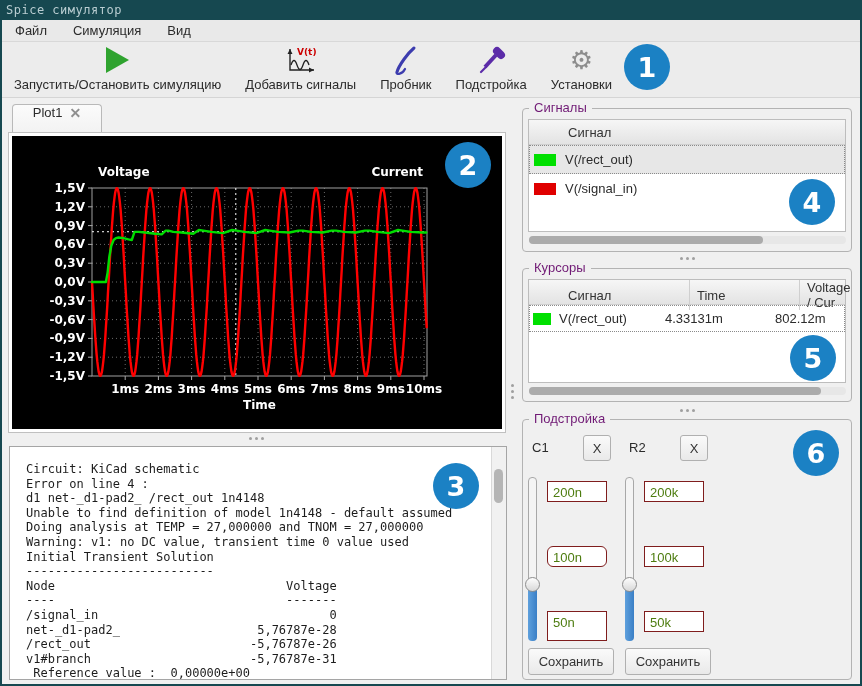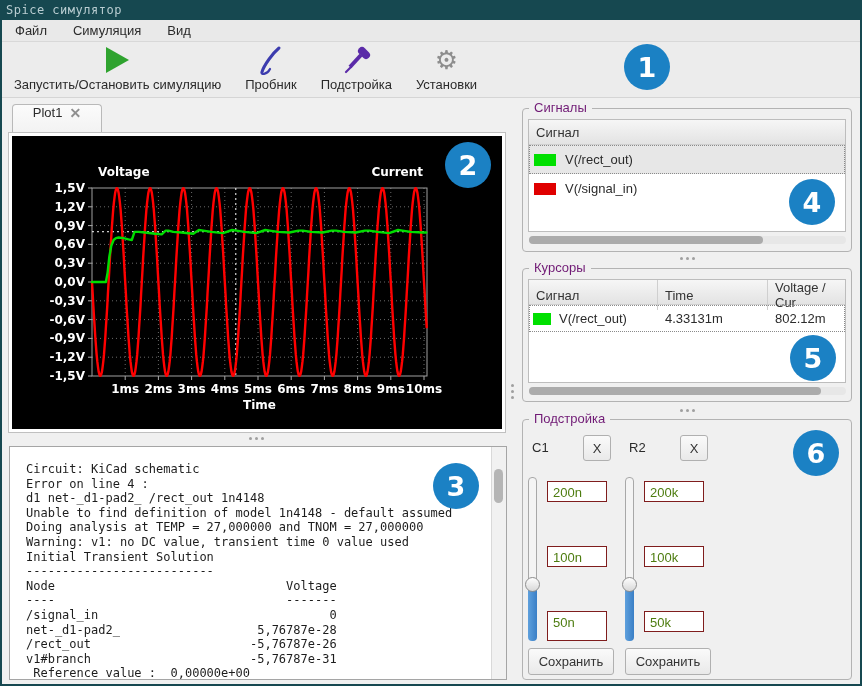--- a/index.html
+++ b/index.html
@@ -31,21 +31,21 @@
   .console pre{margin:12px;padding:3px 4px;font-family:"DejaVu Sans Mono",monospace;font-size:12px;line-height:14.6px;color:#1d1d1d;}
   .vscroll{position:absolute;right:0;top:0;width:14px;height:100%;background:#f1f1f1;border-left:1px solid #d9d9d9;}
   .vthumb{position:absolute;left:2px;top:22px;width:9px;height:34px;background:#b5b5b5;border-radius:5px;}
   
   .gbox{border:1px solid #b3b3b3;border-radius:4px;}
   .glabel{position:absolute;background:#f0f0f0;padding:0 5px;color:#701a75;z-index:2;}
   
   .listbox{background:#fff;border:1px solid #bdbdbd;}
   .lhead{height:24px;background:linear-gradient(#f6f6f6,#e3e3e3);border-bottom:1px solid #cfcfcf;
          display:flex;align-items:center;color:#333;}
-  .lhead .hc{padding-left:7px;height:100%;display:flex;align-items:center;box-sizing:border-box;}
+  .lhead .hc{padding-left:7px;height:100%;display:flex;align-items:center;box-sizing:border-box;margin-left:32px;}
   .sig-row{height:29px;display:flex;align-items:center;}
   .sig-row.sel{background:#e7e7e7;outline:1px dotted #8a8a8a;outline-offset:-1px;}
   .swatch{width:22px;height:12px;margin:0 9px 0 5px;flex:none;}
   .cur-row{height:27px;display:grid;grid-template-columns:128px 110px 1fr;align-items:center;
            outline:1px dotted #8a8a8a;outline-offset:-1px;}
   .cur-row .swatch{width:18px;height:12px;margin:0 8px 0 4px;}
   .cell{display:flex;align-items:center;overflow:hidden;white-space:nowrap;}
   .num{padding-left:8px;}
   .hscroll{height:8px;background:#e7e7e7;border-radius:4px;}
   .hthumb{height:8px;background:#ababab;border-radius:4px;}
@@ -76,20 +76,31 @@
   <span class="menu-item">Симуляция</span>
   <span class="menu-item">Вид</span>
 </div>
 
 <div class="abs toolbar">
   <div class="tbtn">
     <span class="ico">
         <span class="play-tri"></span>
       </span>
     <span>Запустить/Остановить симуляцию</span>
+  </div>
+  <div class="tbtn">
+    <span class="ico">
+      <svg width="34" height="30" viewBox="0 0 34 30">
+        <path d="M6 4 v21 h24" stroke="#222" stroke-width="1.4" fill="none"></path>
+        <path d="M6 4 l-2.5 5 h5 z M30 25 l-5 -2.5 v5 z" fill="#222"></path>
+        <path d="M7 20 q3 -9 6 0 q3 9 6 0 q3 -9 6 0" stroke="#222" stroke-width="1.3" fill="none"></path>
+        <text x="13" y="10" fill="#cc0000" style="font:bold 9px 'DejaVu Sans',sans-serif">V(t)</text>
+      </svg>
+    </span>
+    <span>Добавить сигналы</span>
   </div>
   <div class="tbtn">
     <span class="ico">
       <svg width="28" height="30" viewBox="0 0 28 30">
         <path d="M5 27 C7 20 16 8 22 3" stroke="#3c3cae" stroke-width="3" fill="none" stroke-linecap="round"></path>
         <path d="M5 27 c-2 3 5 3 8 -3" stroke="#3c3cae" stroke-width="2.2" fill="none" stroke-linecap="round"></path>
       </svg>
     </span>
     <span>Пробник</span>
   </div>
@@ -278,21 +289,21 @@
 <div class="abs gbox" style="left:522px;top:419px;width:330px;height:261px;"></div>
 <span class="abs glabel" style="left:529px;top:411px;">Подстройка</span>
 
 <div class="abs" style="left:528px;top:432px;width:90px;height:245px;">
   <span class="abs" style="left:4px;top:8px;">C1</span>
   <div class="abs xbtn" style="left:55px;top:3px;width:28px;height:26px;">X</div>
   <div class="abs slider-track" style="left:0;top:45px;height:108px;"></div>
   <div class="abs slider-fill" style="left:0;top:152px;height:57px;"></div>
   <div class="abs slider-thumb" style="left:-3px;top:145px;"></div>
   <div class="abs field" style="left:19px;top:49px;width:60px;height:21px;">200n</div>
-  <div class="abs field" style="left:19px;top:114px;width:60px;height:21px;">100n</div>
+  <div class="abs field" style="left:19px;top:114px;width:60px;height:21px;border-radius:6px;">100n</div>
   <div class="abs field" style="left:19px;top:179px;width:60px;height:30px;">50n</div>
   <div class="abs savebtn" style="left:0;top:216px;width:86px;height:27px;">Сохранить</div>
 </div>
 
 <div class="abs" style="left:625px;top:432px;width:90px;height:245px;">
   <span class="abs" style="left:4px;top:8px;">R2</span>
   <div class="abs xbtn" style="left:55px;top:3px;width:28px;height:26px;">X</div>
   <div class="abs slider-track" style="left:0;top:45px;height:108px;"></div>
   <div class="abs slider-fill" style="left:0;top:152px;height:57px;"></div>
   <div class="abs slider-thumb" style="left:-3px;top:145px;"></div>

